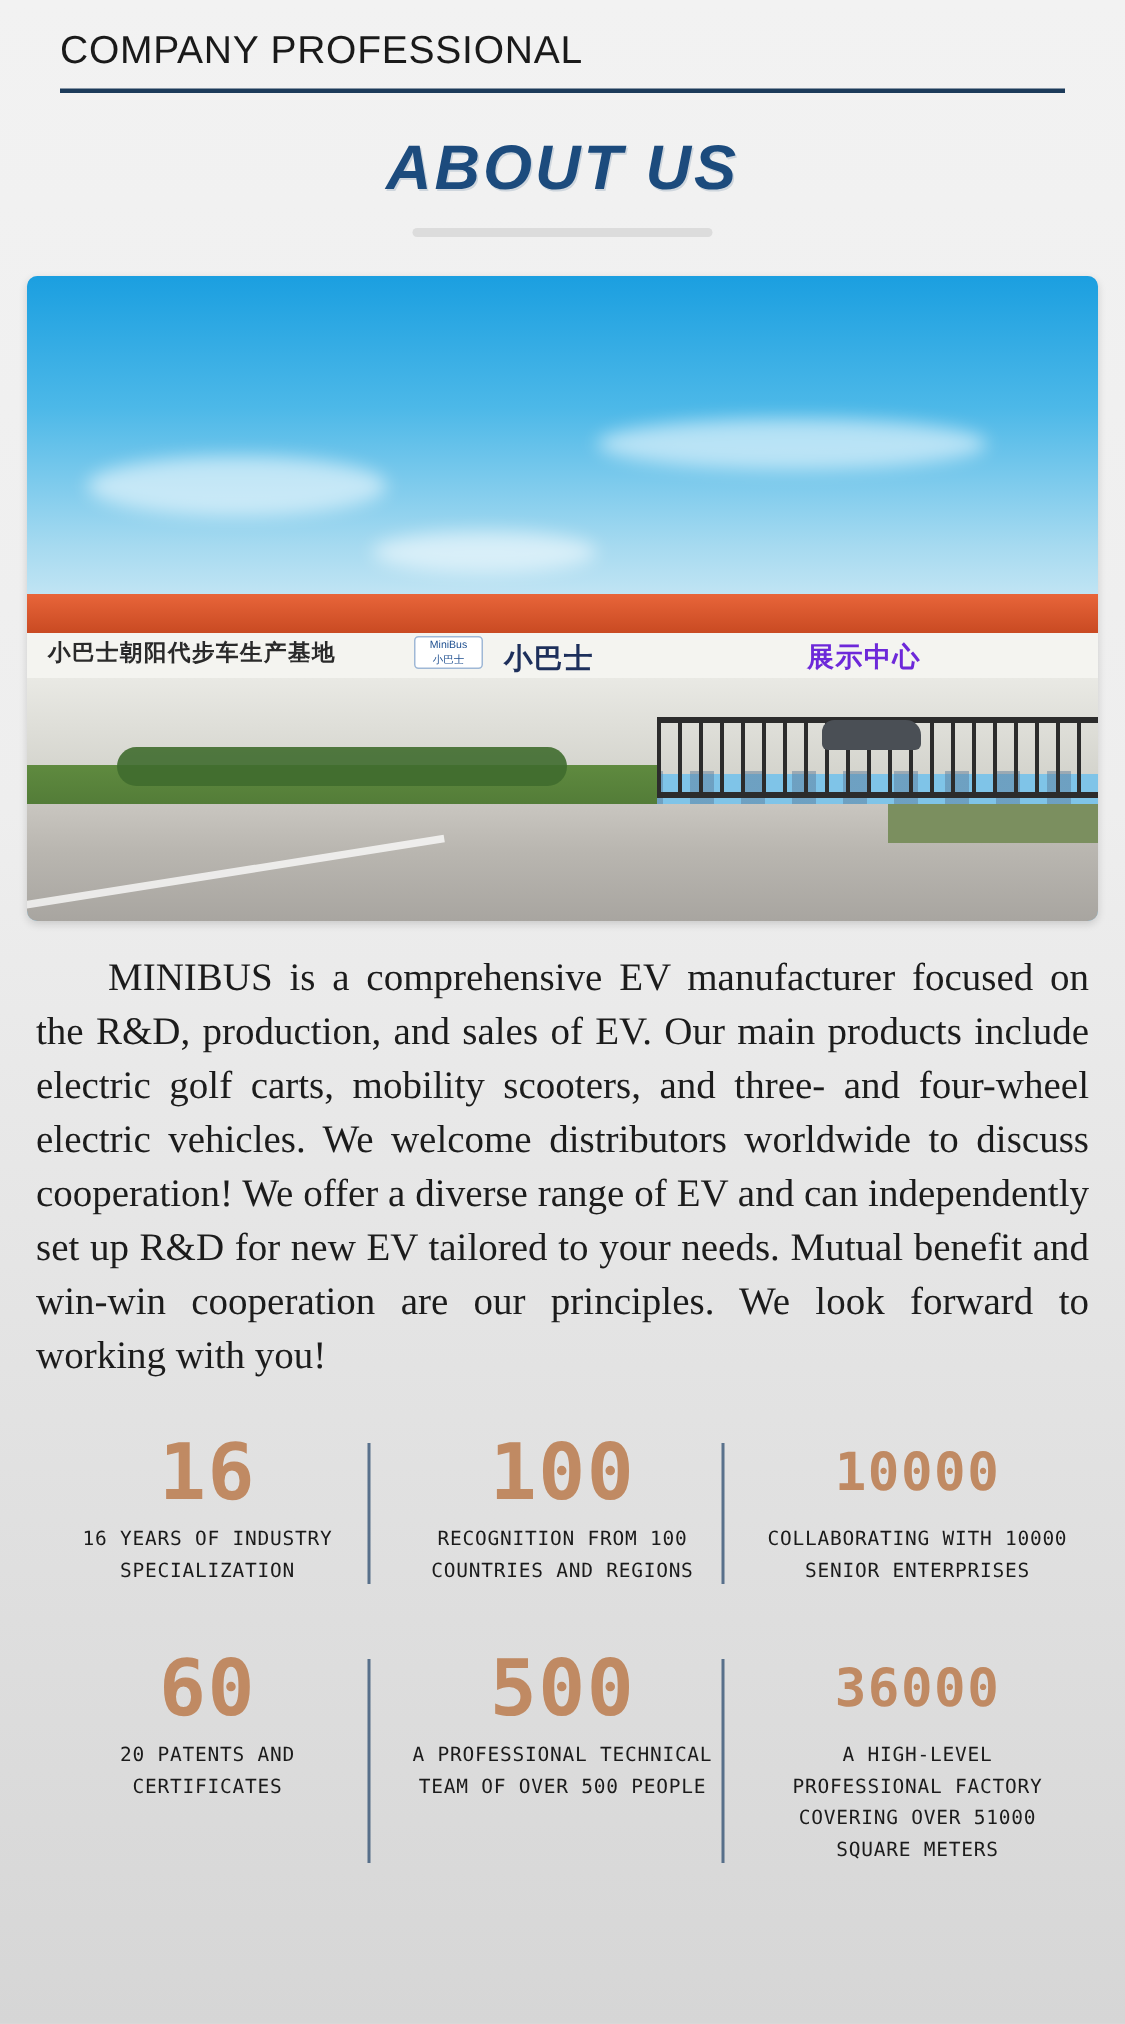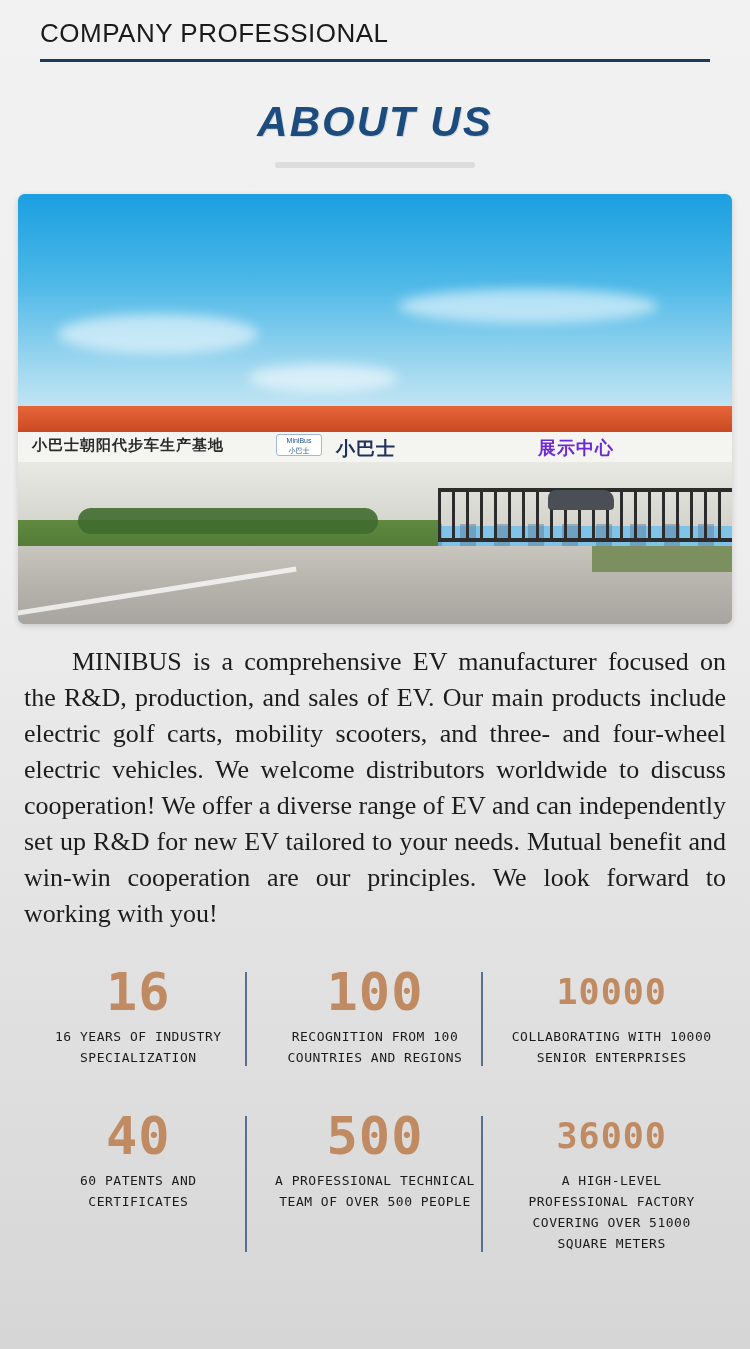--- a/index.html
+++ b/index.html
@@ -33,21 +33,21 @@
     padding-bottom: 10px;
   }
   .header-rule {
     height: 3px;
     background: #1c3b5a;
     width: 100%;
   }
 
   .about-title {
     text-align: center;
-    margin-top: 36px;
+    margin-top: 26px;
     font-family: "Liberation Sans", sans-serif;
     font-weight: bold;
     font-style: italic;
     font-size: 42px;
     letter-spacing: 2px;
     color: #1c4b7d;
     text-shadow: 1px 1px 0 #cfd6dd;
   }
   .title-underline {
     margin: 16px auto 0 auto;
@@ -306,22 +306,22 @@
       <div class="stat-num">100</div>
       <div class="stat-label">RECOGNITION FROM 100 COUNTRIES AND REGIONS</div>
     </div>
 
     <div class="stat">
       <div class="stat-num small">10000</div>
       <div class="stat-label">COLLABORATING WITH 10000 SENIOR ENTERPRISES</div>
     </div>
 
     <div class="stat">
-      <div class="stat-num">40</div>
-      <div class="stat-label">60 PATENTS AND CERTIFICATES</div>
+      <div class="stat-num">60</div>
+      <div class="stat-label">20 PATENTS AND CERTIFICATES</div>
     </div>
 
     <div class="stat">
       <div class="stat-num">500</div>
       <div class="stat-label">A PROFESSIONAL TECHNICAL TEAM OF OVER 500 PEOPLE</div>
     </div>
 
     <div class="stat">
       <div class="stat-num small">36000</div>
       <div class="stat-label">A HIGH-LEVEL PROFESSIONAL FACTORY COVERING OVER 51000 SQUARE METERS</div>

